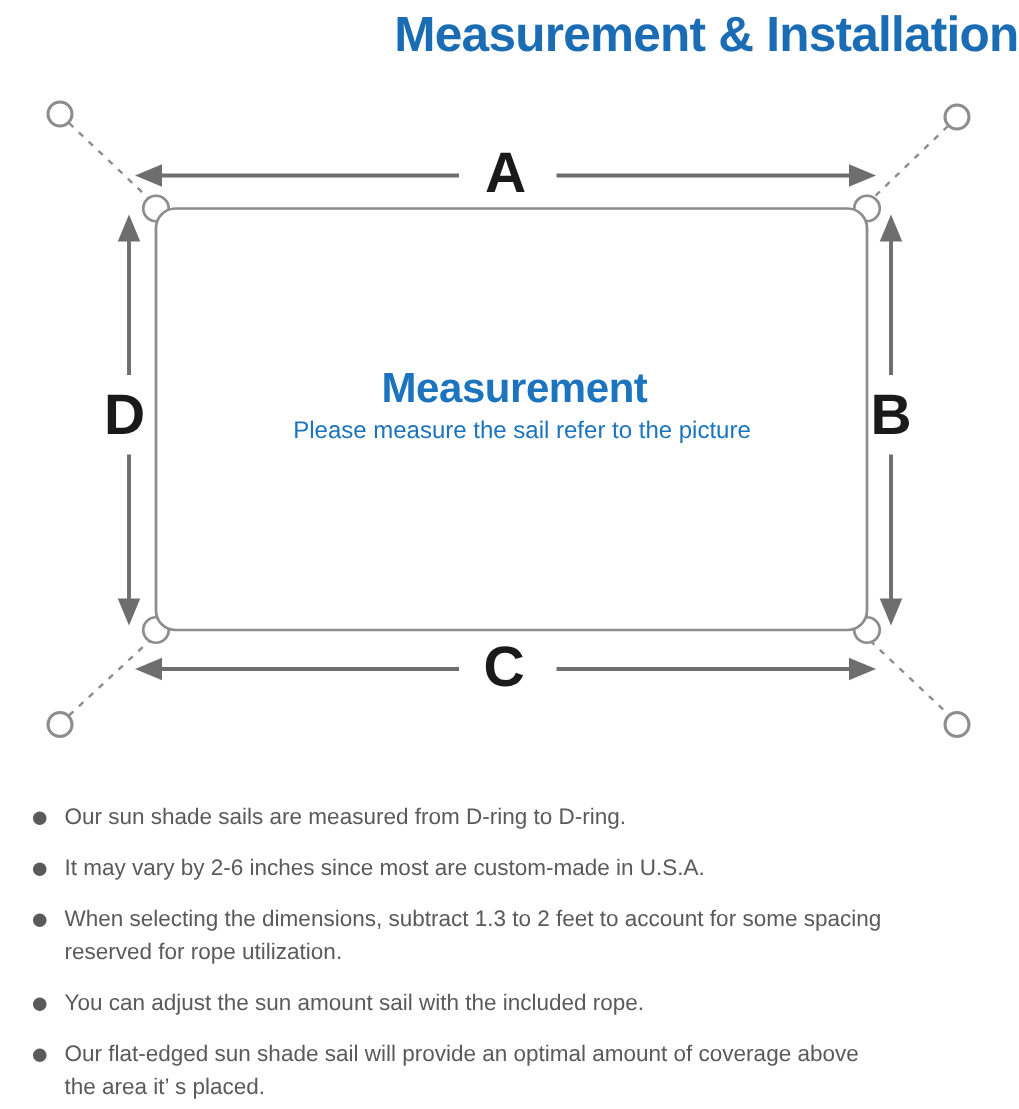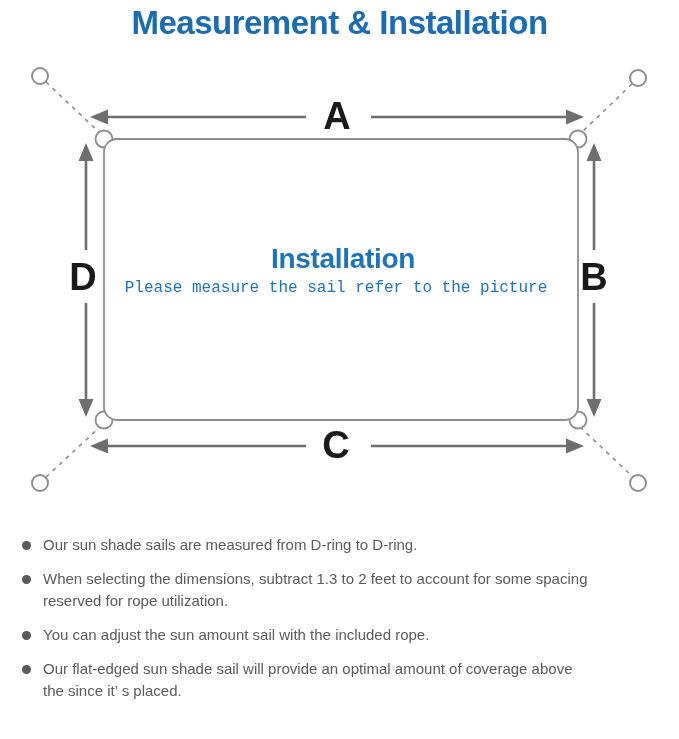--- a/index.html
+++ b/index.html
@@ -9,21 +9,21 @@
     height:739px;
     background:#ffffff;
     font-family:"Liberation Sans", sans-serif;
     overflow:hidden;
   }
   .title{
     position:absolute;
     top:0; left:0;
     width:100%;
     margin:0;
-    text-align:center;
+    text-align:right;
     font-size:33px;
     font-weight:bold;
     letter-spacing:-0.5px;
     line-height:46px;
     color:var(--accent-blue,#1a6cb4);
   }
   svg.diagram{
     position:absolute;
     left:0; top:0;
     pointer-events:none;
@@ -142,37 +142,41 @@
       <polygon class="arrow-head" points="594,143 586.5,161 601.5,161"></polygon>
       <polygon class="arrow-head" points="594,417 586.5,399 601.5,399"></polygon>
     </g>
   </svg>
 
   <span class="dim-label" style="left:337px;top:116px;">A</span>
   <span class="dim-label" style="left:594px;top:277px;">B</span>
   <span class="dim-label" style="left:336px;top:445px;">C</span>
   <span class="dim-label" style="left:83px;top:277px;">D</span>
 
-  <span class="m-title" style="left:343px;top:259px;">Installation</span>
-  <span class="m-sub" style="left:336px;top:288px;font-family:Liberation Mono, monospace;">Please measure the sail refer to the picture</span>
+  <span class="m-title" style="left:343px;top:259px;">Measurement</span>
+  <span class="m-sub" style="left:348px;top:288px;">Please measure the sail refer to the picture</span>
 
   <ul class="notes">
     <li class="note">
       <span class="dot"></span>
       <span class="note-text">Our sun shade sails are measured from D-ring to D-ring.</span>
+    </li>
+    <li class="note">
+      <span class="dot"></span>
+      <span class="note-text">It may vary by 2-6 inches since most are custom-made in U.S.A.</span>
     </li>
     <li class="note">
       <span class="dot"></span>
       <span class="note-text">When selecting the dimensions, subtract 1.3 to 2 feet to account for some spacing
 reserved for rope utilization.</span>
     </li>
     <li class="note">
       <span class="dot"></span>
       <span class="note-text">You can adjust the sun amount sail with the included rope.</span>
     </li>
     <li class="note">
       <span class="dot"></span>
       <span class="note-text">Our flat-edged sun shade sail will provide an optimal amount of coverage above
-the since it’ s placed.</span>
+the area it’ s placed.</span>
     </li>
   </ul>
 
 </div>
 
 </body></html>

